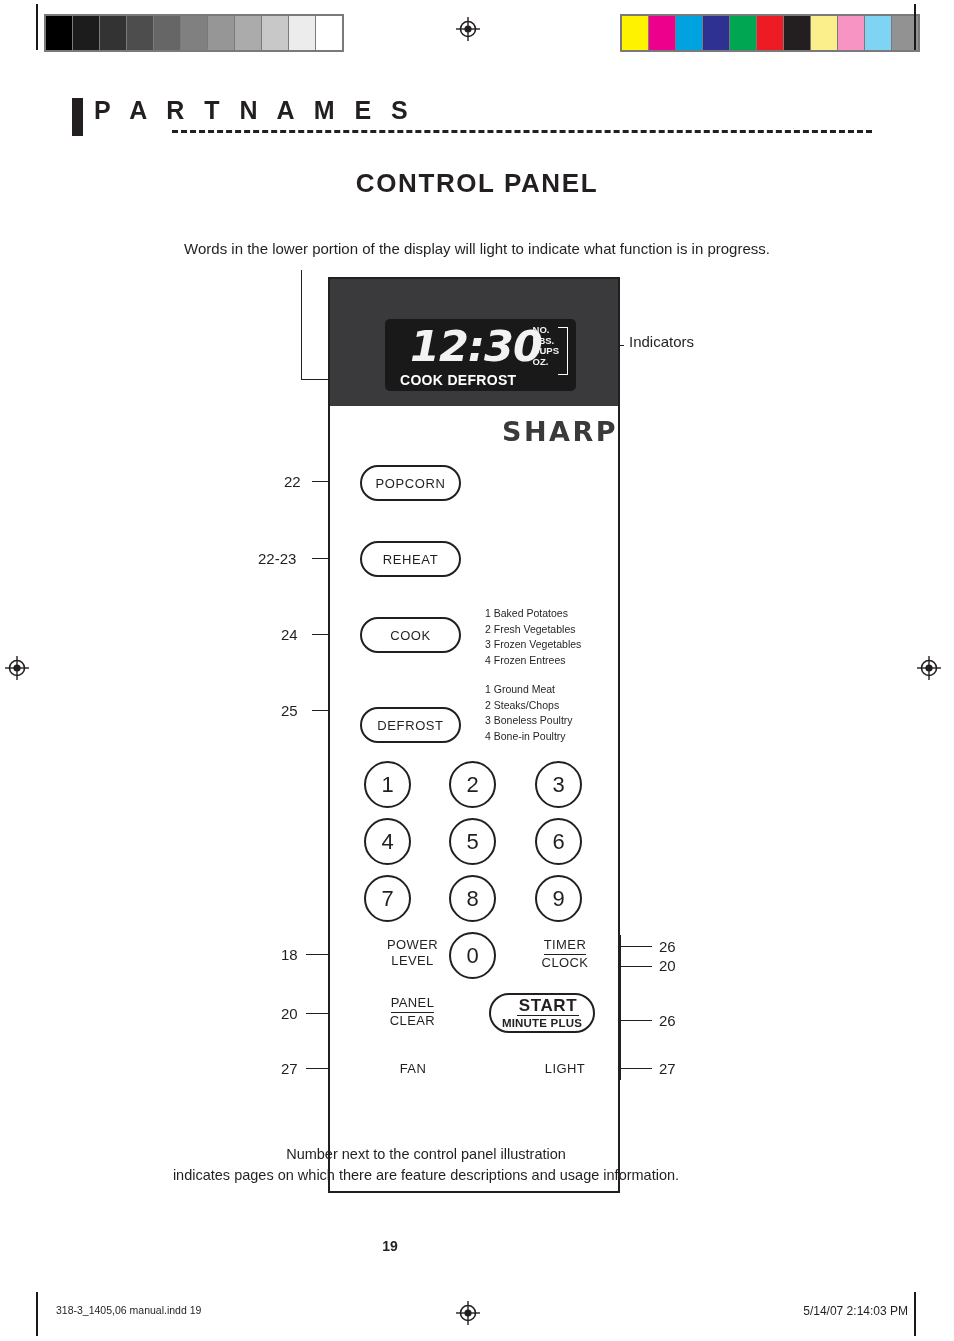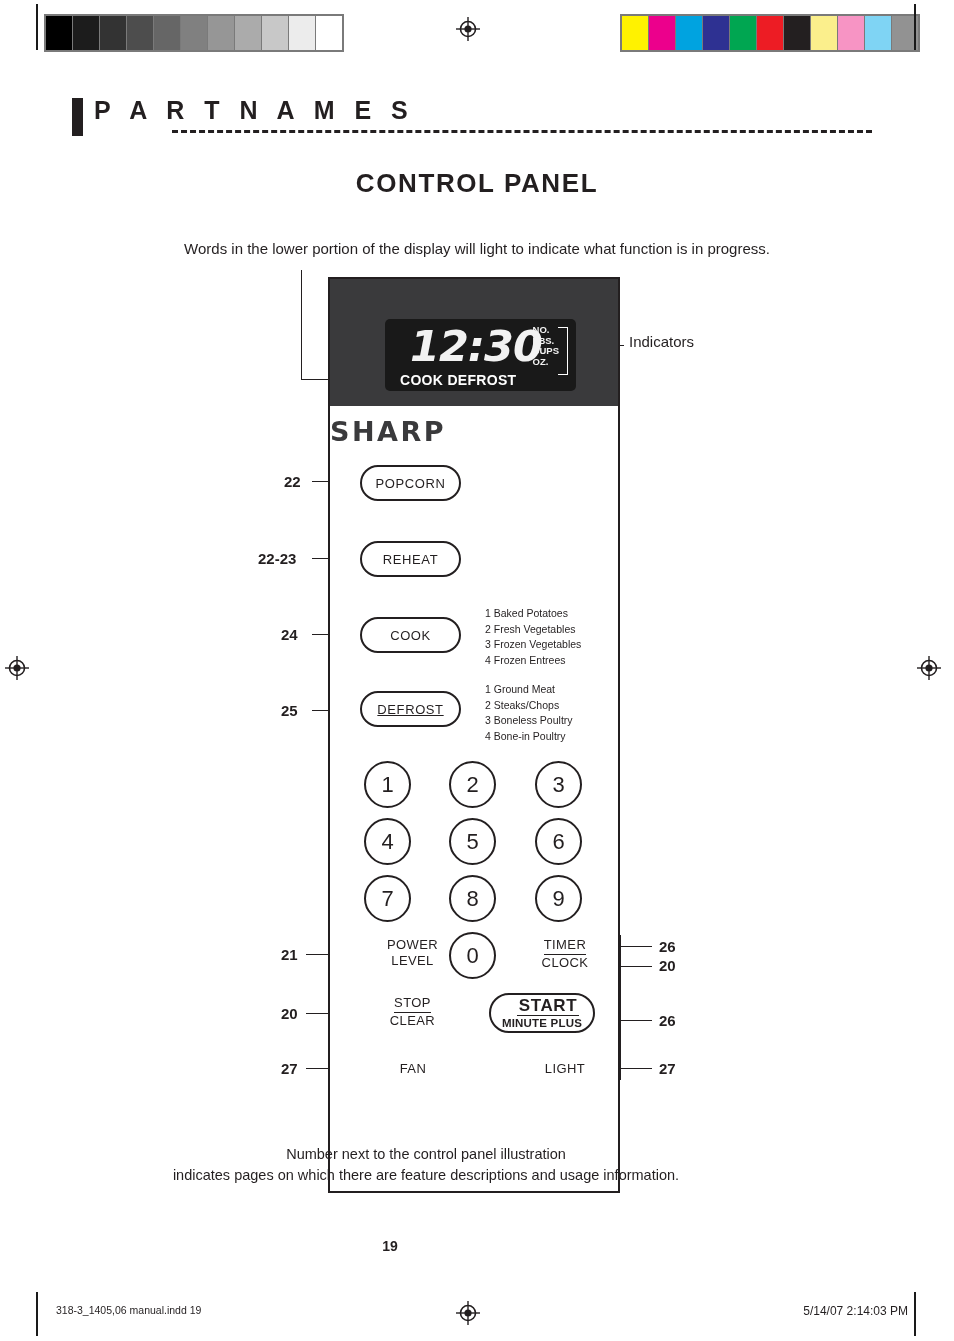--- a/index.html
+++ b/index.html
@@ -52,32 +52,32 @@
      font-style:italic;color:#f2f2f2;letter-spacing:-1px;
      font-family:"DejaVu Sans", sans-serif;}
   #indicator-list{position:absolute;right:17px;top:6px;text-align:left;
      font-size:9.5px;font-weight:bold;color:#f2f2f2;line-height:10.5px;
      font-family:"Liberation Sans", sans-serif;}
   #indicator-bracket{position:absolute;right:8px;top:8px;width:9px;height:46px;
      border:1.6px solid #ffffff;border-left:none;}
   #status-words{position:absolute;left:15px;bottom:3px;font-size:14px;font-weight:bold;
      color:#ffffff;letter-spacing:0.3px;font-family:"Liberation Sans", sans-serif;}
 
-  #brand-logo{position:absolute;left:0;top:137px;width:288px;text-align:left;
+  #brand-logo{position:absolute;left:0;top:137px;width:288px;text-align:right;
      font-size:27px;font-weight:bold;letter-spacing:2.5px;color:#3a3a3c;
      font-family:"DejaVu Sans", sans-serif;}
 
   .fnbtn{position:absolute;left:30px;width:101px;height:36px;border:2px solid #231f20;
      border-radius:18px;box-sizing:border-box;display:flex;align-items:center;
      justify-content:center;font-size:13px;color:#231f20;letter-spacing:0.6px;
      background:#fff;}
   #btn-popcorn{top:186px;}
   #btn-reheat{top:262px;}
   #btn-cook{top:338px;}
-  #btn-defrost{top:412px;text-decoration:underline;}
+  #btn-defrost{top:428px;}
 
   .menu-list{position:absolute;left:155px;font-size:10.5px;line-height:15.5px;
      color:#231f20;white-space:pre-line;}
   #menu-reheat{top:251px;}
   #menu-cook{top:327px;}
   #menu-defrost{top:403px;}
 
   .numkey{position:absolute;width:47px;height:47px;border-radius:50%;
      border:2.2px solid #231f20;box-sizing:border-box;display:flex;
      align-items:center;justify-content:center;font-size:22px;color:#231f20;background:#fff;}
@@ -92,21 +92,21 @@
      background:#fff;}
   #start-top{font-size:17px;font-weight:bold;color:#231f20;letter-spacing:0.6px;
      border-bottom:1.8px solid #231f20;line-height:17px;padding:0 2px 1px 2px;margin-left:12px;}
   #start-bottom{font-size:11.5px;font-weight:bold;color:#231f20;line-height:14px;
      letter-spacing:0.2px;}
 
   
   .lead{position:absolute;background:#231f20;}
   .lead.h{height:1.4px;}
   .lead.v{width:1.4px;}
-  .callout-num{position:absolute;font-size:15px;font-weight:bold;color:#231f20;}
+  .callout-num{position:absolute;font-size:15px;font-weight:normal;color:#231f20;}
   #indicators-label{position:absolute;left:629px;top:333px;font-size:15px;color:#231f20;}
 
   
   #caption{position:absolute;left:0;top:1144px;width:852px;text-align:center;
      font-size:14.5px;line-height:21px;color:#231f20;white-space:pre-line;}
   #page-number{position:absolute;left:0;top:1238px;width:780px;text-align:center;
      font-size:14px;font-weight:bold;color:#231f20;}
   #doc-file{position:absolute;left:56px;top:1304px;font-size:10.5px;color:#231f20;}
   #doc-time{position:absolute;right:46px;top:1304px;font-size:12px;color:#231f20;}
   #reg-bottom{position:absolute;left:455px;top:1300px;width:26px;height:26px;}
@@ -202,21 +202,21 @@
 <div class="lead h" style="left:312px;top:634px;width:48px;"></div>
 <div class="lead h" style="left:312px;top:710px;width:48px;"></div>
 <div class="lead h" style="left:306px;top:954px;width:54px;"></div>
 <div class="lead h" style="left:306px;top:1013px;width:72px;"></div>
 <div class="lead h" style="left:306px;top:1068px;width:78px;"></div>
 
 <div class="callout-num" style="left:284px;top:473px;">22</div>
 <div class="callout-num" style="left:258px;top:550px;">22-23</div>
 <div class="callout-num" style="left:281px;top:626px;">24</div>
 <div class="callout-num" style="left:281px;top:702px;">25</div>
-<div class="callout-num" style="left:281px;top:946px;">21</div>
+<div class="callout-num" style="left:281px;top:946px;">18</div>
 <div class="callout-num" style="left:281px;top:1005px;">20</div>
 <div class="callout-num" style="left:281px;top:1060px;">27</div>
 
 <div class="lead h" style="left:582px;top:946px;width:70px;"></div>
 <div class="lead h" style="left:582px;top:966px;width:70px;"></div>
 <div class="lead h" style="left:590px;top:1020px;width:62px;"></div>
 <div class="lead h" style="left:568px;top:1068px;width:84px;"></div>
 
 <div class="callout-num" style="left:659px;top:938px;">26</div>
 <div class="callout-num" style="left:659px;top:957px;">20</div>
@@ -268,21 +268,21 @@
     <span>POWER</span><br>
     <span>LEVEL</span>
   </div>
 
   <div class="flatlabel" style="left:185px;top:658px;width:100px;">
     <span class="underlined">TIMER</span><br>
     <span>CLOCK</span>
   </div>
 
   <div class="flatlabel" style="left:30px;top:716px;width:105px;">
-    <span class="underlined">STOP</span><br>
+    <span class="underlined">PANEL</span><br>
     <span>CLEAR</span>
   </div>
 
   <div id="btn-start">
     <span id="start-top">START</span>
     <span id="start-bottom">MINUTE PLUS</span>
   </div>
 
   <div class="flatlabel" style="left:40px;top:782px;width:86px;">FAN</div>
   <div class="flatlabel" style="left:190px;top:782px;width:90px;">LIGHT</div>

